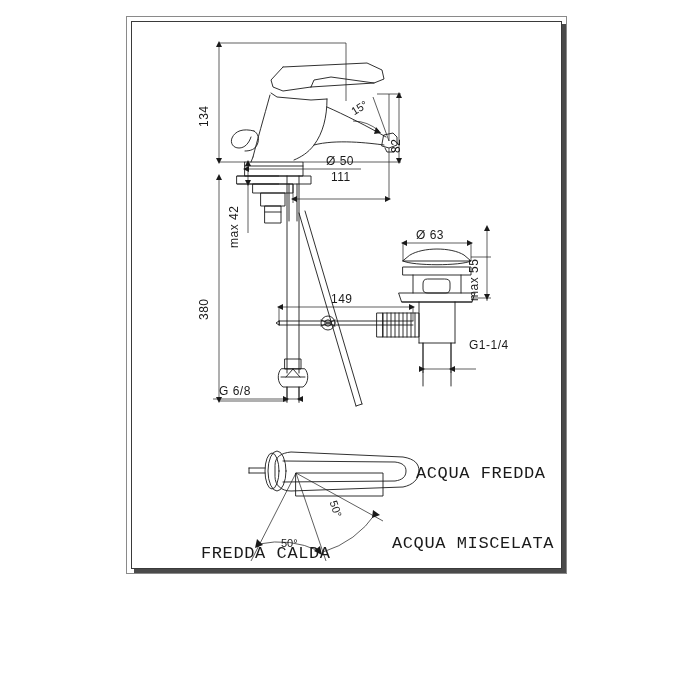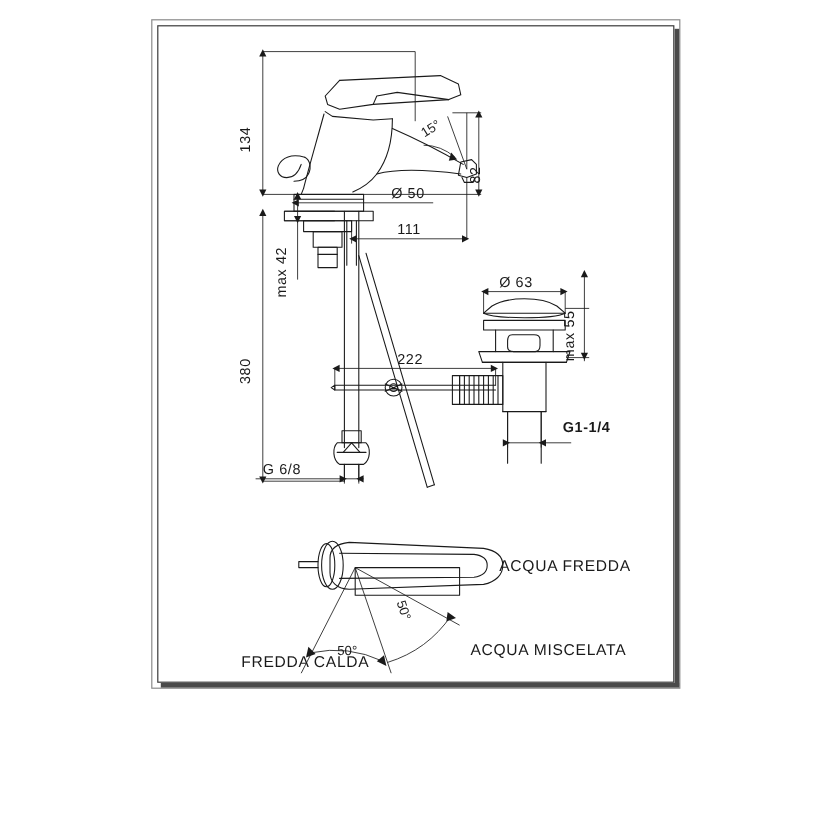--- a/index.html
+++ b/index.html
@@ -79,22 +79,22 @@
     color: #1a1a1a;
     white-space: nowrap;
     letter-spacing: 0.5px;
   }
   .dimtxt.rot {
     transform: rotate(-90deg);
     transform-origin: left bottom;
   }
   .labeltxt {
     position: absolute;
-    font-family: Liberation Sans, sans-serif;
-    font-size: 13px;
+    font-family: Liberation Mono, monospace;
+    font-size: 17px;
     color: #1a1a1a;
     white-space: nowrap;
     letter-spacing: 0.6px;
   }
   .angtxt {
     position: absolute;
     font-family: "Liberation Sans", sans-serif;
     font-size: 11px;
     color: #1a1a1a;
     white-space: nowrap;
@@ -342,28 +342,28 @@
 
         <path d="M 192 531 A 100 100 0 0 0 245 492"></path>
         <path d="M 242 489 L 249 494 L 241 497" fill="#1a1a1a" stroke="none"></path>
       </g>
     </svg>
 
     <div class="dimtxt rot" style="left:80px; top:92px;">134</div>
     <div class="dimtxt rot" style="left:110px; top:213px;">max 42</div>
     <div class="dimtxt rot" style="left:80px; top:285px;">380</div>
     <div class="dimtxt" style="left:195px; top:133px;text-align:center;">Ø 50</div>
-    <div class="dimtxt" style="left:200px; top:163px;">111</div>
+    <div class="dimtxt" style="left:200px; top:149px;">111</div>
     <div class="dimtxt rot" style="left:272px; top:118px;">82</div>
     <div class="angtxt" style="left:218px; top:86px; transform:rotate(-32deg); transform-origin:left top;">15°</div>
-    <div class="dimtxt" style="left:200px; top:271px;">222</div>
+    <div class="dimtxt" style="left:200px; top:271px;">149</div>
     <div class="dimtxt" style="left:88px; top:363px;">G 6/8</div>
     <div class="dimtxt" style="left:285px; top:207px;text-align:center;">Ø 63</div>
     <div class="dimtxt rot" style="left:350px; top:266px;">max 55</div>
-    <div class="dimtxt" style="left:338px; top:328px;font-weight:bold;">G1-1/4</div>
+    <div class="dimtxt" style="left:338px; top:317px;">G1-1/4</div>
 
     <div class="angtxt" style="left:150px; top:516px;">50°</div>
     <div class="angtxt" style="left:208px; top:478px; transform:rotate(72deg); transform-origin:left top;">50°</div>
 
     <div class="labeltxt" style="left:285px; top:443px;">ACQUA FREDDA</div>
     <div class="labeltxt" style="left:70px; top:523px;">FREDDA CALDA</div>
     <div class="labeltxt" style="left:232px; top:513px;margin-left:29px;">ACQUA MISCELATA</div>
 
   </div>
 </div>

